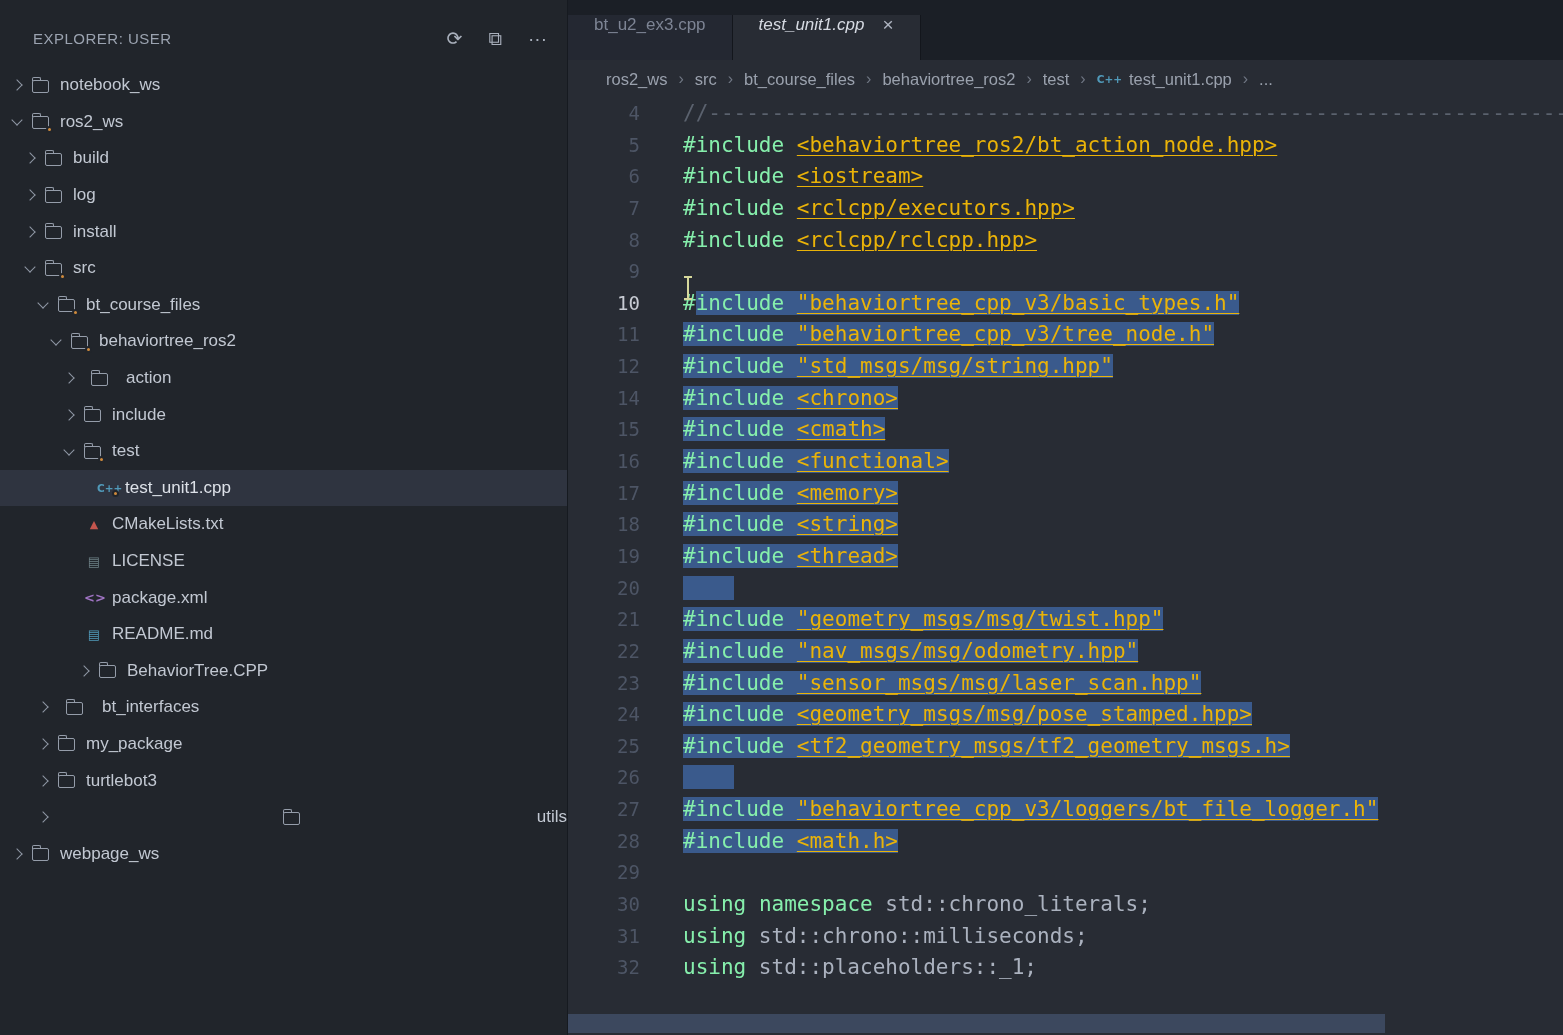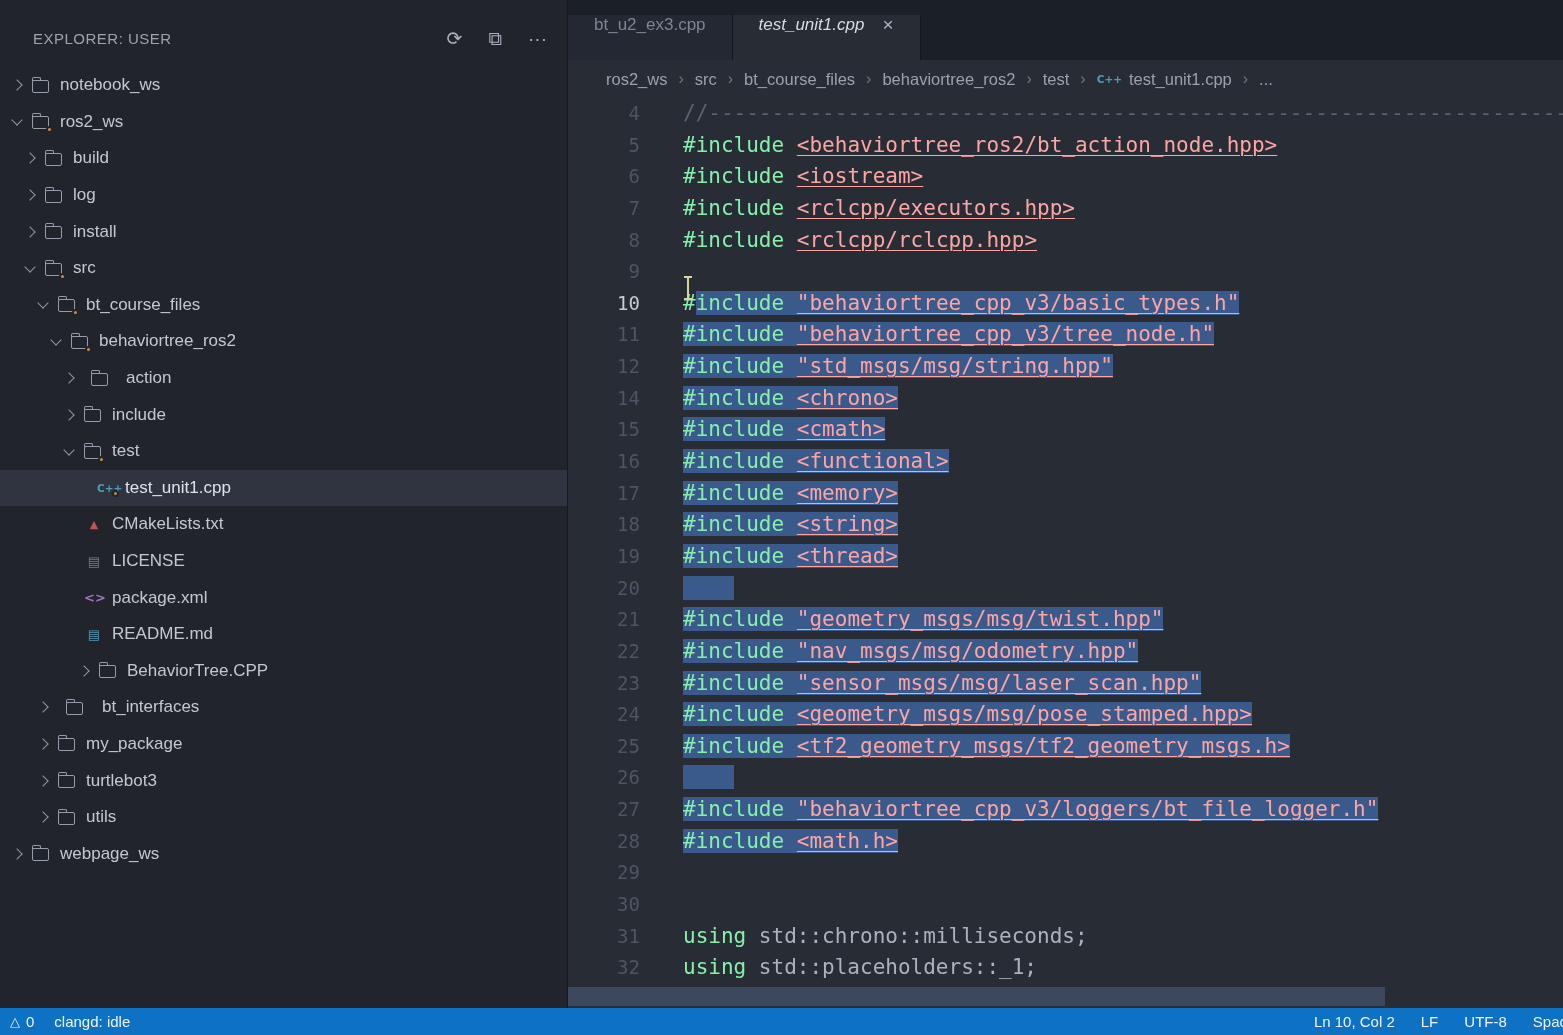--- a/index.html
+++ b/index.html
@@ -1,17 +1,17 @@
 <!DOCTYPE html>
 <html><head>
 <meta charset="utf-8">
 <style>
 *{margin:0;padding:0;box-sizing:border-box}
 html,body{width:1563px;height:1035px;overflow:hidden;background:#282c34;font-family:"Liberation Sans",sans-serif}
-.app{position:relative;width:1563px;height:1035px;display:flex;flex-direction:column}
+.app{position:relative;width:1563px;height:1035px;display:flex;flex-direction:row}
 .appbody{flex:1;display:flex;min-height:0}
 
 
 .sidebar{width:568px;flex:0 0 568px;background:#21252b;border-right:1px solid #161a20;display:flex;flex-direction:column;overflow:hidden}
 .sb-header{height:64px;display:flex;align-items:center;padding:12px 20px 0 33px}
 .sb-title{font-size:15px;color:#9ba3b0;letter-spacing:.5px;white-space:nowrap}
 .sb-actions{margin-left:auto;display:flex;gap:26px;align-items:center}
 .sb-act{color:#a9b0bc;font-size:19px;line-height:1;cursor:pointer}
 .tree{flex:1;padding-top:3px;overflow:hidden}
 .row{height:36.6px;display:flex;align-items:center;cursor:pointer;color:#c2c8d2;font-size:17px;white-space:nowrap}
@@ -45,21 +45,21 @@
 .bc-ico{width:auto;margin-right:0}
 
 .code{flex:1;position:relative;overflow:hidden;font-family:"DejaVu Sans Mono",monospace;font-size:21px}
 .cl{height:31.65px;line-height:31.65px;display:flex;white-space:pre}
 .gut{flex:0 0 72px;text-align:right;color:#4d5565;font-size:19px}
 .gut.act{color:#c7cbd3}
 .ctext{margin-left:43px}
 .t-kw{color:#86efac}
 .t-pl{color:#abb2bf}
 .t-cm{color:#5b626e}
-.t-lk{color:#fca5a5;text-decoration:underline;text-underline-offset:3px;text-decoration-thickness:1px}
+.t-lk{color:#eab308;text-decoration:underline;text-underline-offset:3px;text-decoration-thickness:1px}
 .selw{background:#3a5a8c}
 .selw .t-lk,.selw .t-kw,.selw .t-pl{background:transparent}
 .hscroll{position:absolute;left:0;bottom:2px;width:817px;height:19px;background:rgba(96,126,176,.35)}
 .ibeam{position:absolute;left:119px;top:178px;width:2px;height:24px;background:#d6d89b}
 .ibeam:before,.ibeam:after{content:"";position:absolute;left:-3px;width:8px;height:2px;background:#d6d89b}
 .ibeam:before{top:0}
 .ibeam:after{bottom:0}
 
 
 .statusbar{height:27px;flex:none;background:#0e72c4;display:flex;align-items:center;color:#eef3f8;font-size:15px;padding-left:10px;overflow:hidden;white-space:nowrap}
@@ -187,21 +187,21 @@
           <div class="row" style="padding-left: 36px;">
             <span class="chev right"></span>
             <span class="fico"></span>
             <span class="tlabel">my_package</span>
           </div>
           <div class="row" style="padding-left: 36px; text-align: center;">
             <span class="chev right"></span>
             <span class="fico"></span>
             <span class="tlabel">turtlebot3</span>
           </div>
-          <div class="row" style="padding-left: 36px;">
+          <div class="row" style="padding-left: 36px; justify-content: space-between;">
             <span class="chev right"></span>
             <span class="fico"></span>
             <span class="tlabel">utils</span>
           </div>
           <div class="row" style="padding-left: 10px;">
             <span class="chev right"></span>
             <span class="fico"></span>
             <span class="tlabel">webpage_ws</span>
           </div>
         </div>
@@ -269,21 +269,21 @@
             <div class="cl"><span class="gut">20</span><span class="ctext"><span class="selw">    </span></span></div>
             <div class="cl"><span class="gut">21</span><span class="ctext"><span class="selw"><span class="t-kw">#include</span><span class="t-pl"> </span><span class="t-lk">"geometry_msgs/msg/twist.hpp"</span></span></span></div>
             <div class="cl"><span class="gut">22</span><span class="ctext"><span class="selw"><span class="t-kw">#include</span><span class="t-pl"> </span><span class="t-lk">"nav_msgs/msg/odometry.hpp"</span></span></span></div>
             <div class="cl"><span class="gut">23</span><span class="ctext"><span class="selw"><span class="t-kw">#include</span><span class="t-pl"> </span><span class="t-lk">"sensor_msgs/msg/laser_scan.hpp"</span></span></span></div>
             <div class="cl"><span class="gut">24</span><span class="ctext"><span class="selw"><span class="t-kw">#include</span><span class="t-pl"> </span><span class="t-lk">&lt;geometry_msgs/msg/pose_stamped.hpp&gt;</span></span></span></div>
             <div class="cl"><span class="gut">25</span><span class="ctext"><span class="selw"><span class="t-kw">#include</span><span class="t-pl"> </span><span class="t-lk">&lt;tf2_geometry_msgs/tf2_geometry_msgs.h&gt;</span></span></span></div>
             <div class="cl"><span class="gut">26</span><span class="ctext"><span class="selw">    </span></span></div>
             <div class="cl"><span class="gut">27</span><span class="ctext"><span class="selw"><span class="t-kw">#include</span><span class="t-pl"> </span><span class="t-lk">"behaviortree_cpp_v3/loggers/bt_file_logger.h"</span></span></span></div>
             <div class="cl"><span class="gut">28</span><span class="ctext"><span class="selw"><span class="t-kw">#include</span><span class="t-pl"> </span><span class="t-lk">&lt;math.h&gt;</span></span></span></div>
             <div class="cl"><span class="gut">29</span><span class="ctext"></span></div>
-            <div class="cl"><span class="gut">30</span></div>
+            <div class="cl"><span class="gut">30</span><span class="ctext"><span class="t-kw">using</span><span class="t-pl"> </span><span class="t-kw">namespace</span><span class="t-pl"> std::chrono_literals;</span></span></div>
             <div class="cl"><span class="gut">31</span><span class="ctext"><span class="t-kw">using</span><span class="t-pl"> std::chrono::milliseconds;</span></span></div>
             <div class="cl"><span class="gut">32</span><span class="ctext"><span class="t-kw">using</span><span class="t-pl"> std::placeholders::_1;</span></span></div>
           </div>
         <div class="ibeam"></div>
         <div class="hscroll"></div>
       </div>
     </div>
 
   </div>
 

